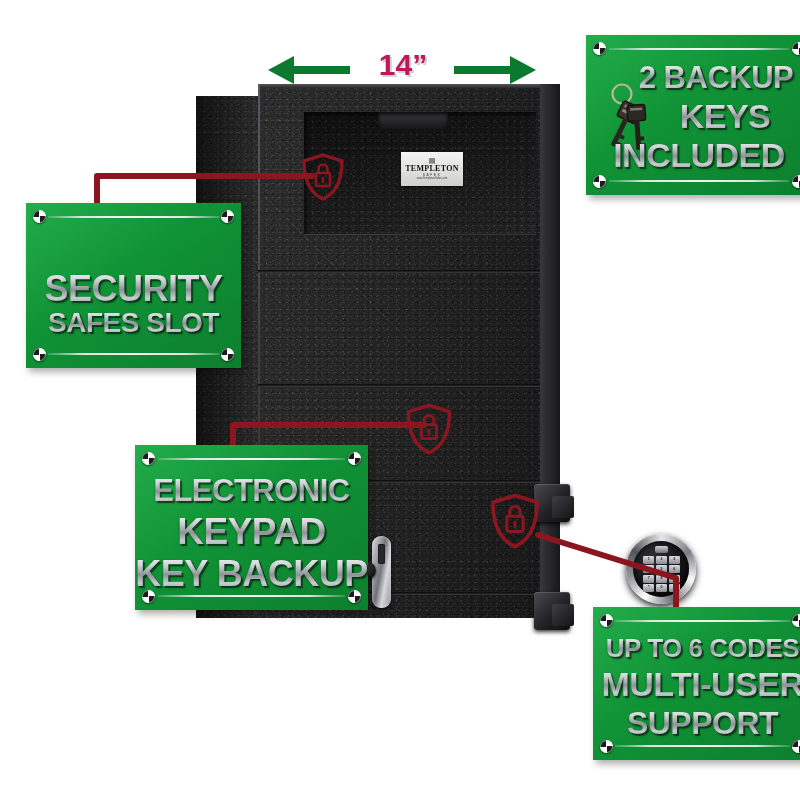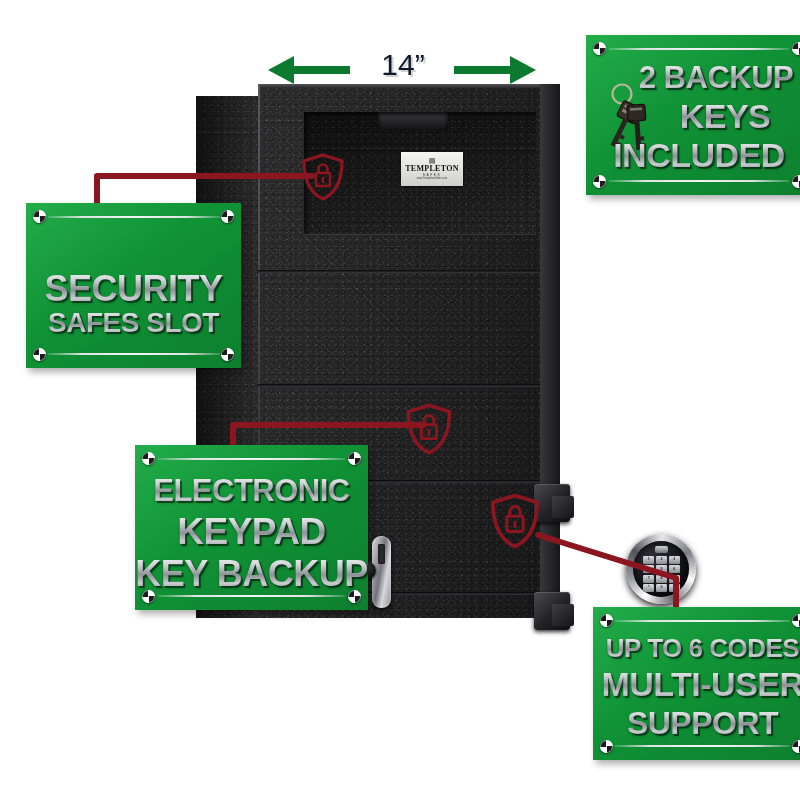--- a/index.html
+++ b/index.html
@@ -136,21 +136,21 @@
 
   .ptext{position:absolute;left:0;right:0;text-align:center;
     font-weight:bold;font-family:"Liberation Sans",sans-serif;
     letter-spacing:-.5px;white-space:nowrap;
     background:linear-gradient(180deg,#fdfdfe 0%,#d2d5d8 28%,#8d9296 52%,#c9ccd0 72%,#6f7478 100%);
     -webkit-background-clip:text;background-clip:text;color:transparent;
     -webkit-text-fill-color:transparent;
     filter:drop-shadow(2px 2px 0 rgba(0,0,0,.45)) drop-shadow(0 1px 1px rgba(0,0,0,.3));}
 
   
-  .dim-label{position:absolute;font-weight:normal;color:#0f172a;
+  .dim-label{position:absolute;font-weight:bold;color:#be185d;
     font-family:"Liberation Sans",sans-serif;
     text-shadow:2px 2px 0 rgba(0,0,0,.18);}
   .arrow-svg{position:absolute;}
 </style>
 </head>
 <body>
 
 <div id="stage">
 
   <div class="safe-wrap">

